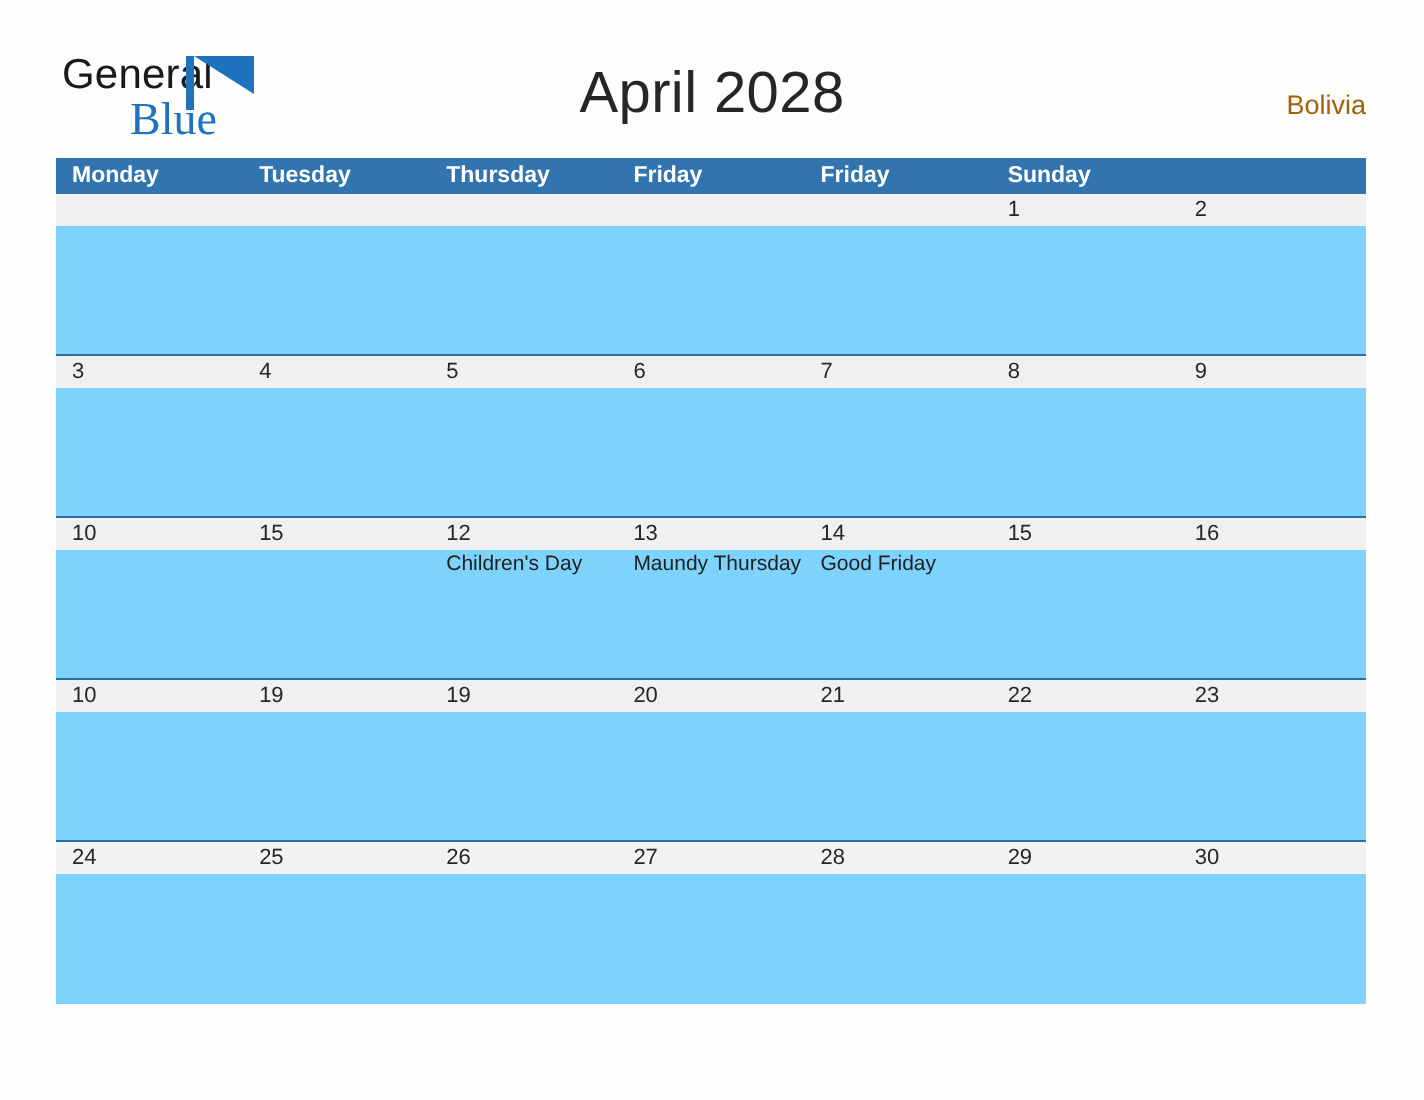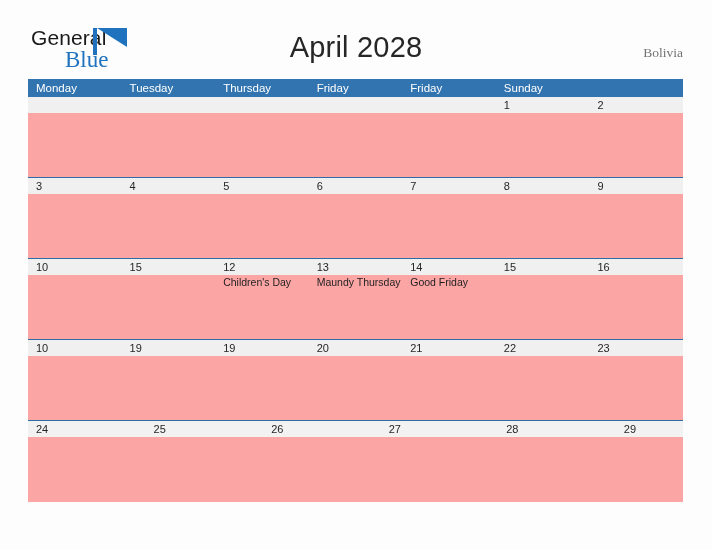--- a/index.html
+++ b/index.html
@@ -70,38 +70,38 @@
     font-weight: 400;
     color: #262626;
     letter-spacing: 0.2px;
   }
 
   #country-label {
     position: absolute;
     right: 29px;
     top: 45px;
     font-size: 13.5px;
-    color: #737373;
+    color: #a16207;
     text-align: right;
-    font-family: Liberation Serif, serif;
   }
 
   
   #calendar {
     position: absolute;
     left: 28px;
     top: 79px;
     width: 655px;
   }
 
   #weekday-header {
     display: flex;
     width: 655px;
     height: 18px;
     background: #3174b0;
+    font-weight: bold;
   }
   .weekday-cell {
     flex: 0 0 93.571px;
     width: 93.571px;
     box-sizing: border-box;
     padding-left: 8px;
     color: #ffffff;
     font-size: 11.5px;
     line-height: 18px;
     white-space: nowrap;
@@ -118,21 +118,20 @@
     background: #fdfdfd;
   }
   .week-row .daynum-band {
     display: flex;
     width: 655px;
     height: 16px;
     background: #f0f0f0;
   }
   .week-row.last-row .daynum-band {
     background: #f2f2f2;
-    gap: 24px;
   }
   .day-cell {
     flex: 0 0 93.571px;
     width: 93.571px;
     box-sizing: border-box;
     padding-left: 8px;
     position: relative;
   }
   .day-number {
     font-size: 11px;
@@ -141,21 +140,21 @@
     display: block;
     white-space: nowrap;
   }
   .day-cell.empty .day-number {
     visibility: hidden;
   }
   .event-layer {
     display: flex;
     width: 655px;
     height: 65px;
-    background: #fca5a5;
+    background: #7dd3fc;
     justify-content: space-between;
   }
   .event-cell {
     flex: 0 0 93.571px;
     width: 93.571px;
     box-sizing: border-box;
     padding-left: 8px;
     padding-top: 1px;
   }
   .event-text {

